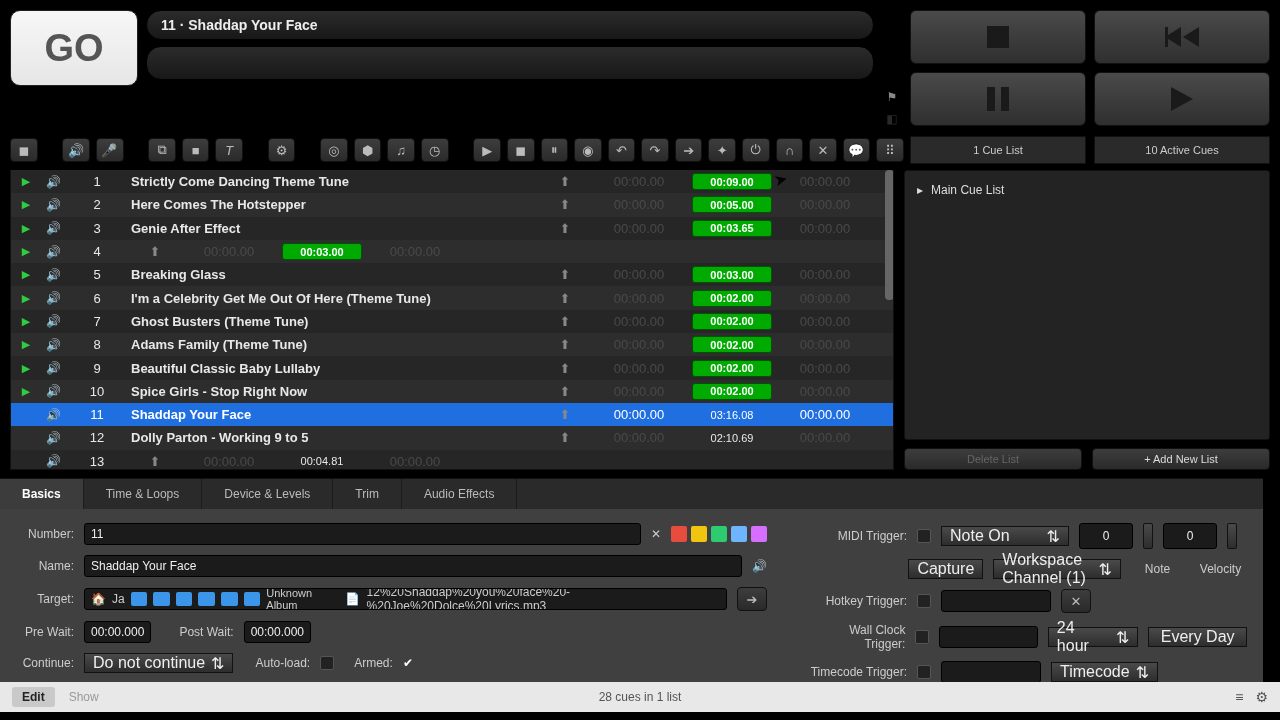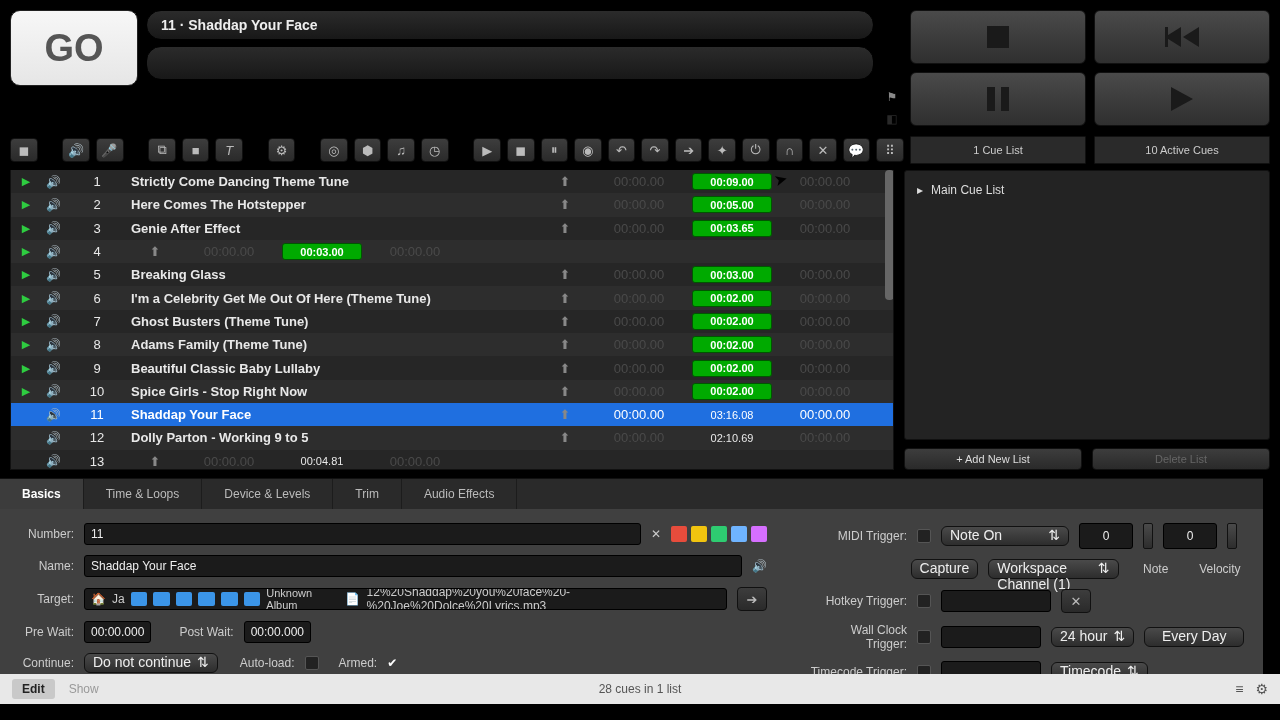--- a/index.html
+++ b/index.html
@@ -63,29 +63,29 @@
 .ibody { display:flex; gap:40px; padding:14px 16px 10px 16px; }
 .icol { flex:1; display:flex; flex-direction:column; gap:10px; }
 .irow { display:flex; align-items:center; gap:10px; font-size:12px; color:#ccc; }
 .ilbl { width:58px; text-align:right; }
 .ifield { height:22px; background:#1b1b1b; border:1px solid #000; border-radius:3px; padding:0 6px; color:#eee; display:flex; align-items:center; }
 .ifield.grow{flex:1}
 .swatches { display:flex; gap:4px; }
 .sw{width:16px;height:16px;border-radius:2px}
 .crumb { height:22px; background:#1b1b1b; border:1px solid #000; border-radius:3px; display:flex; align-items:center; gap:6px; padding:0 6px; flex:1; overflow:hidden; }
 .cfold{width:18px;height:14px;background:#3b95e8;border-radius:2px}
-.sel-ctl{height:20px;background:linear-gradient(#4a4a4a,#2d2d2d);border:1px solid #111;border-radius:6px;padding:0 8px;display:flex;align-items:flex-start;font-size:14px;color:#eee}
+.sel-ctl{height:20px;background:linear-gradient(#4a4a4a,#2d2d2d);border:1px solid #111;border-radius:0;padding:0 8px;display:flex;align-items:center;font-size:16px;color:#eee}
 .chk{width:14px;height:14px;border:1px solid #555;border-radius:2px;background:#222}
 .rcol{width:440px;display:flex;flex-direction:column;gap:10px}
 .rcol .irow .ilbl{width:100px}
 .numbox{width:54px;height:26px;background:#1b1b1b;border:1px solid #000;border-radius:3px;display:flex;align-items:center;justify-content:center;color:#eee}
 .step{width:10px;height:26px;background:linear-gradient(#4a4a4a,#2d2d2d);border:1px solid #111;border-radius:2px}
 
 
-.foot { position:absolute; bottom:16px; left:0; right:0; height:30px; background:#e8e8e8; color:#555; display:flex; align-items:center; padding:0 12px; font-size:12px; gap:14px; }
+.foot { position:absolute; bottom:8px; left:0; right:0; height:30px; background:#e8e8e8; color:#555; display:flex; align-items:center; padding:0 12px; font-size:12px; gap:14px; }
 .foot .ed{background:#c9c9c9;padding:3px 10px;border-radius:3px;color:#222;font-weight:600}
 .foot .status{position:absolute;left:50%;transform:translateX(-50%)}
 .foot .ric{margin-left:auto;display:flex;gap:12px;color:#555;font-size:14px}
 
 .cursor { position:absolute; left:774px; top:170px; font-size:16px; color:#000; pointer-events:none; z-index:50; transform:rotate(-15deg); }
 </style>
 </head>
 <body>
 
 <div class="top">
@@ -336,22 +336,22 @@
       </div>
   </div>
   <div class="sidebar">
     <div class="sb-body">
       <div class="sb-item">
           <span>▸</span>
           <span>Main Cue List</span>
         </div>
     </div>
     <div class="sb-btns">
+      <div class="sb-btn dis">Delete List</div>
       <div class="sb-btn">+ Add New List</div>
-      <div class="sb-btn dis">Delete List</div>
     </div>
   </div>
 </div>
 
 <div class="insp">
   <div class="itab-row" id="itabs">
       <div class="itab on">Basics</div>
       <div class="itab">Time &amp; Loops</div>
       <div class="itab">Device &amp; Levels</div>
       <div class="itab">Trim</div>

